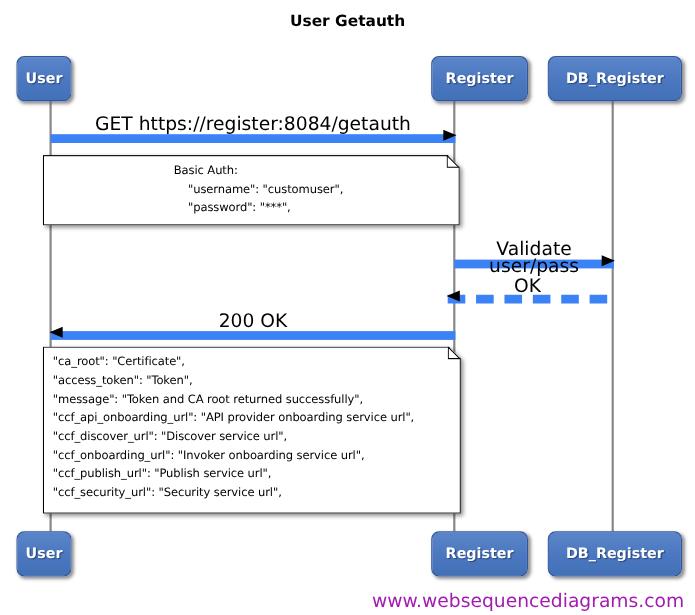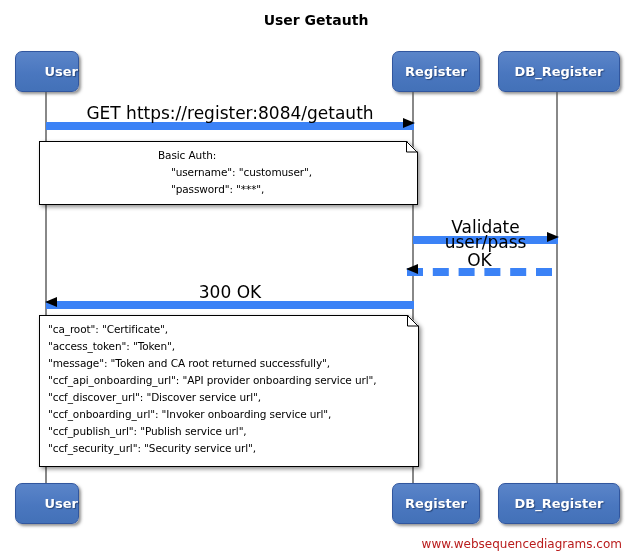--- a/index.html
+++ b/index.html
@@ -14,21 +14,21 @@
   .actor{
     position:absolute;height:41px;box-sizing:border-box;
     border:1px solid #31569e;border-radius:7px;
     background:linear-gradient(180deg,#5b85c9 0%,#4a77bf 55%,#4371b8 100%);
     color:#fff;font-weight:bold;font-size:13px;
     display:flex;align-items:center;justify-content:center;
     box-shadow:2px 2px 3px rgba(90,90,90,0.65);
     text-shadow:1px 1px 1px rgba(20,40,80,0.6);
   }
   .row-top{top:51px;} .row-bottom{top:483px;}
-  .actor-user{left:15px;width:64px;justify-content:flex-end;}
+  .actor-user{left:15px;width:50px;}
   .actor-register{left:392px;width:88px;}
   .actor-db{left:498px;width:122px;justify-content:center;}
   .lifeline{position:absolute;top:92px;height:391px;width:2px;background:#888;}
   .lifeline-user{left:45px;} .lifeline-register{left:412px;} .lifeline-db{left:556px;}
   .msg{
     position:absolute;font-size:17px;line-height:15px;color:#000;
     text-align:center;border-bottom:8px solid #3b82f6;
   }
   .msg.dashed{border-bottom-style:dashed;}
   .msg-1{left:46px;top:106px;width:368px;height:16px;}
@@ -46,21 +46,21 @@
     clip-path:polygon(0 0,calc(100% - 11px) 0,100% 11px,100% 100%,0 100%);
     font-size:10.5px;line-height:17px;color:#000;letter-spacing:-0.1px;padding-left:13px;
   }
   .note .fold{position:absolute;top:-1px;right:-1px;}
   .note1-wrap{left:39px;top:141px;width:379px;height:64px;}
   .note2-wrap{left:39px;top:315px;width:380px;height:152px;}
   .note-center{text-align:center;padding-top:5px;}
   .note-center .block{display:inline-block;text-align:left;white-space:pre;}
   .note-left{padding:5px 0 0 8px;white-space:pre;}
   .watermark{
-    position:absolute;top:537px;right:10px;font-size:12px;color:#b91c1c;
+    position:absolute;top:537px;right:10px;font-size:17px;color:#a21caf;
   }
 </style>
 </head>
 <body>
 
 <div id="diagram">
 
   <div class="title">User Getauth</div>
 
   <div class="lifeline lifeline-user"></div>
@@ -97,21 +97,21 @@
     <span>Validate user/pass</span>
     <span class="arrowhead right"></span>
   </div>
 
   <div class="msg msg-3 dashed">
     <span>OK</span>
     <span class="arrowhead left"></span>
   </div>
 
   <div class="msg msg-4">
-    <span>300 OK</span>
+    <span>200 OK</span>
     <span class="arrowhead left"></span>
   </div>
 
   <div class="note-wrap note2-wrap">
     <div class="note note-left">"ca_root": "Certificate",
 "access_token": "Token",
 "message": "Token and CA root returned successfully",
 "ccf_api_onboarding_url": "API provider onboarding service url",
 "ccf_discover_url": "Discover service url",
 "ccf_onboarding_url": "Invoker onboarding service url",

